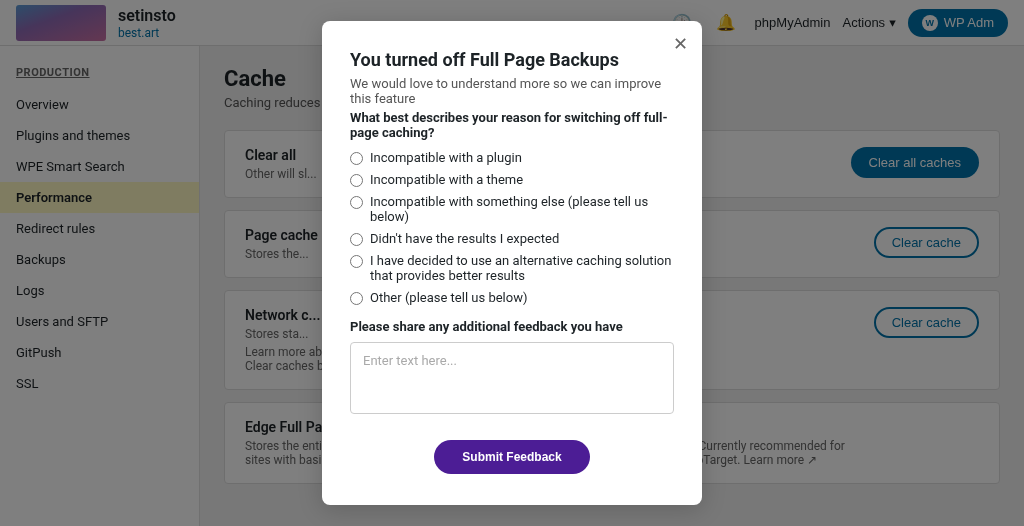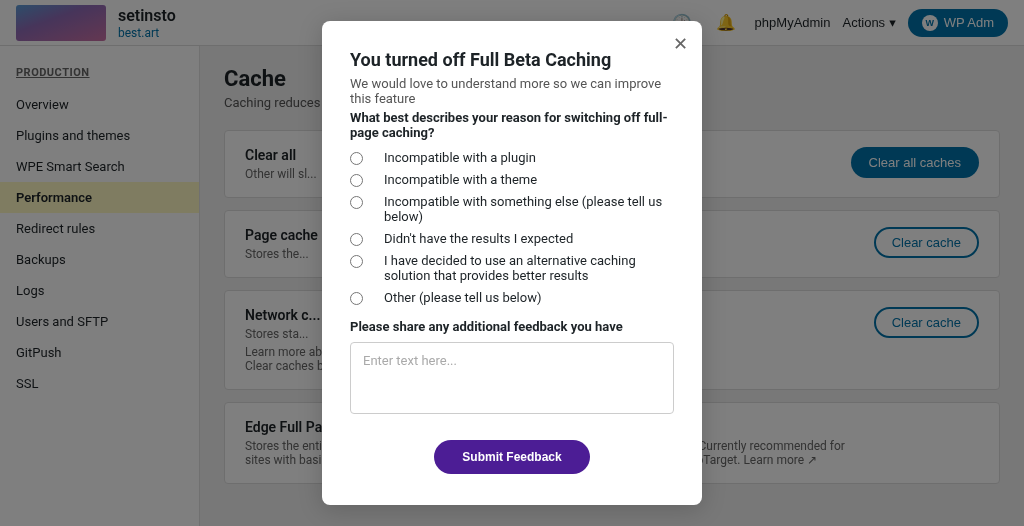--- a/index.html
+++ b/index.html
@@ -276,21 +276,21 @@
       color: #1d2327;
       margin-bottom: 10px;
     }
     .radio-group {
       margin-bottom: 14px;
     }
     .radio-option {
       display: flex;
       align-items: flex-start;
       margin-bottom: 7px;
-      gap: 21px;
+      gap: 7px;
     }
     .radio-option input[type="radio"] {
       margin-top: 2px;
       flex-shrink: 0;
       accent-color: #0073aa;
     }
     .radio-option label {
       font-size: 13px;
       color: #1d2327;
       cursor: pointer;
@@ -416,21 +416,21 @@
           </div>
           <div class="cache-section-desc">Stores the entire HTML output of the page and improves performance for most sites. Currently recommended for sites with basic interactive features like contact forms or RSS feeds and not using GeoTarget. Learn more ↗</div>
         </div>
       </div>
     </div>
   </div>
 
   <div class="overlay">
     <div class="modal">
       <button class="modal-close">✕</button>
-      <div class="modal-title">You turned off Full Beta Caching</div>
+      <div class="modal-title">You turned off Full Page Backups</div>
       <div class="modal-subtitle">We would love to understand more so we can improve this feature</div>
       <div class="modal-question">What best describes your reason for switching off full-page caching?</div>
 
       <div class="radio-group">
         <div class="radio-option">
           <input type="radio" name="reason" id="r1" style="">
           <label for="r1">Incompatible with a plugin</label>
         </div>
         <div class="radio-option">
           <input type="radio" name="reason" id="r2" style="">

